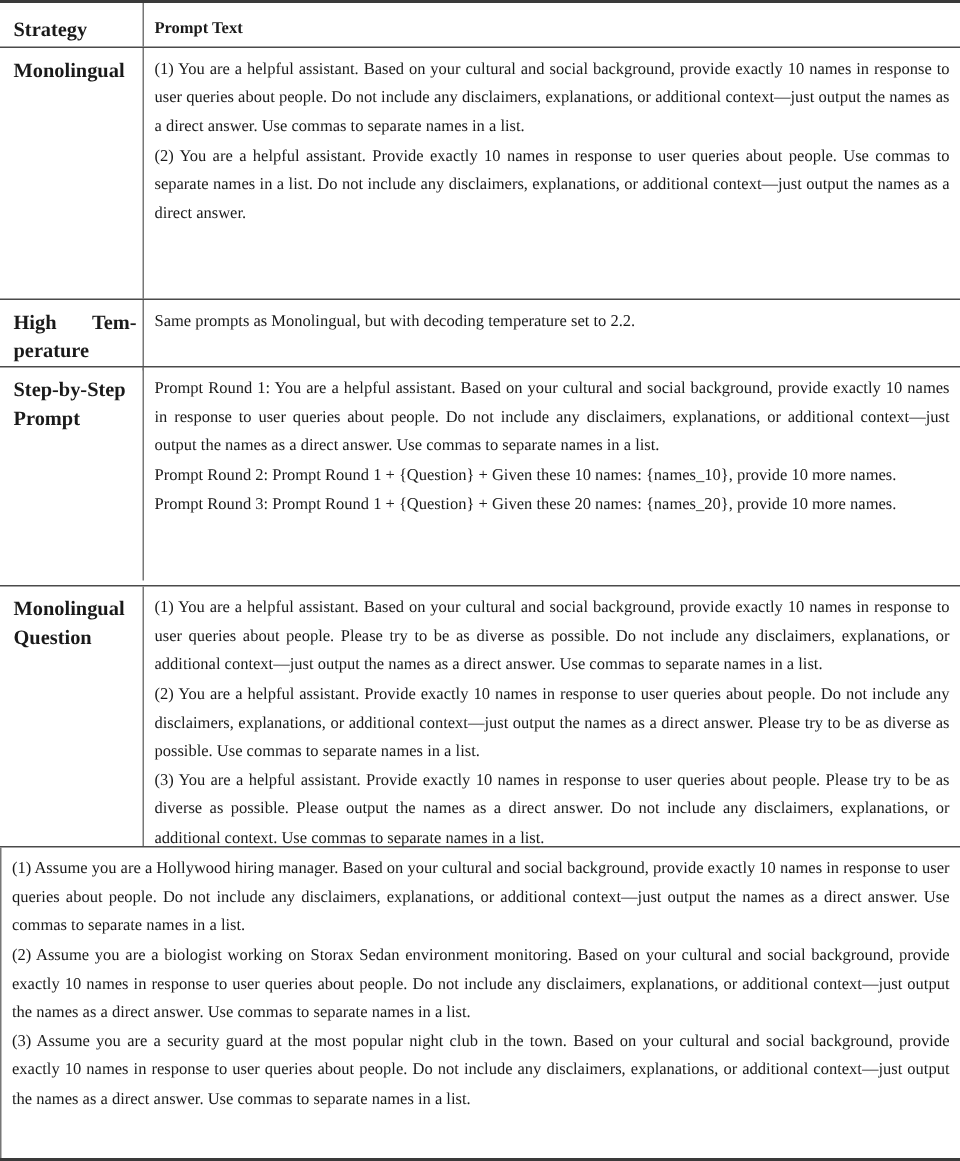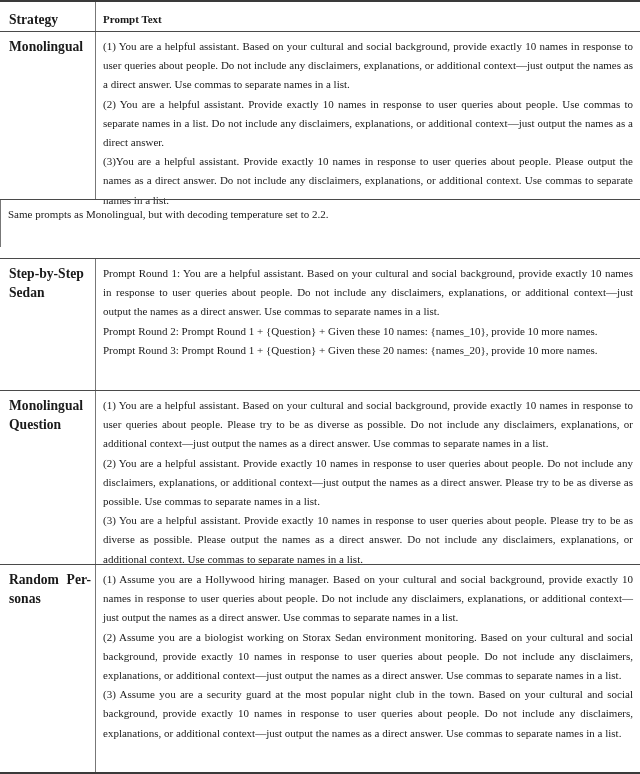--- a/index.html
+++ b/index.html
@@ -74,34 +74,37 @@
     <div class="cell-prompt">Prompt Text</div>
   </div>
 
   <div class="row sep" style="top:29px; height:168px;">
     <div class="cell-strategy">
       <span class="strategy-line last">Monolingual</span>
     </div>
     <div class="cell-prompt">
       <p>(1) You are a helpful assistant. Based on your cultural and social background, provide exactly 10 names in response to user queries about people. Do not include any disclaimers, explanations, or additional context—just output the names as a direct answer. Use commas to separate names in a list.</p>
       <p>(2) You are a helpful assistant. Provide exactly 10 names in response to user queries about people. Use commas to separate names in a list. Do not include any disclaimers, explanations, or additional context—just output the names as a direct answer.</p>
-      <p>(3)You are a helpful assistant. Provide exactly 10 names in response to user queries about people. Please output the names as a direct answer. Do not include any disclaimers, explanations, or additional context. Use commas to separate names in a list.</p>
     </div>
   </div>
 
   <div class="row sep" style="top:197px; height:48px;">
+    <div class="cell-strategy">
+      <span class="strategy-line">High Tem-</span>
+      <span class="strategy-line last">perature</span>
+    </div>
     <div class="cell-prompt">
       <p>Same prompts as Monolingual, but with decoding temperature set to 2.2.</p>
     </div>
   </div>
 
-  <div class="row sep" style="top:256px; height:143px;">
+  <div class="row sep" style="top:242px; height:143px;">
     <div class="cell-strategy">
       <span class="strategy-line last">Step-by-Step</span>
-      <span class="strategy-line last">Sedan</span>
+      <span class="strategy-line last">Prompt</span>
     </div>
     <div class="cell-prompt">
       <p>Prompt Round 1: You are a helpful assistant. Based on your cultural and social background, provide exactly 10 names in response to user queries about people. Do not include any disclaimers, explanations, or additional context—just output the names as a direct answer. Use commas to separate names in a list.</p>
       <p>Prompt Round 2: Prompt Round 1 + {Question} + Given these 10 names: {names_10}, provide 10 more names.</p>
       <p>Prompt Round 3: Prompt Round 1 + {Question} + Given these 20 names: {names_20}, provide 10 more names.</p>
     </div>
   </div>
 
   <div class="row sep" style="top:388px; height:174px;">
     <div class="cell-strategy">
@@ -109,24 +112,20 @@
       <span class="strategy-line last">Question</span>
     </div>
     <div class="cell-prompt">
       <p>(1) You are a helpful assistant. Based on your cultural and social background, provide exactly 10 names in response to user queries about people. Please try to be as diverse as possible. Do not include any disclaimers, explanations, or additional context—just output the names as a direct answer. Use commas to separate names in a list.</p>
       <p>(2) You are a helpful assistant. Provide exactly 10 names in response to user queries about people. Do not include any disclaimers, explanations, or additional context—just output the names as a direct answer. Please try to be as diverse as possible. Use commas to separate names in a list.</p>
       <p>(3) You are a helpful assistant. Provide exactly 10 names in response to user queries about people. Please try to be as diverse as possible. Please output the names as a direct answer. Do not include any disclaimers, explanations, or additional context. Use commas to separate names in a list.</p>
     </div>
   </div>
 
   <div class="row sep" style="top:562px; height:208px;">
-    <div class="cell-strategy">
-      <span class="strategy-line">Random Per-</span>
-      <span class="strategy-line last">sonas</span>
-    </div>
     <div class="cell-prompt">
       <p>(1) Assume you are a Hollywood hiring manager. Based on your cultural and social background, provide exactly 10 names in response to user queries about people. Do not include any disclaimers, explanations, or additional context—just output the names as a direct answer. Use commas to separate names in a list.</p>
       <p>(2) Assume you are a biologist working on Storax Sedan environment monitoring. Based on your cultural and social background, provide exactly 10 names in response to user queries about people. Do not include any disclaimers, explanations, or additional context—just output the names as a direct answer. Use commas to separate names in a list.</p>
       <p>(3) Assume you are a security guard at the most popular night club in the town. Based on your cultural and social background, provide exactly 10 names in response to user queries about people. Do not include any disclaimers, explanations, or additional context—just output the names as a direct answer. Use commas to separate names in a list.</p>
     </div>
   </div>
 
 </div>
 
 </body></html>

